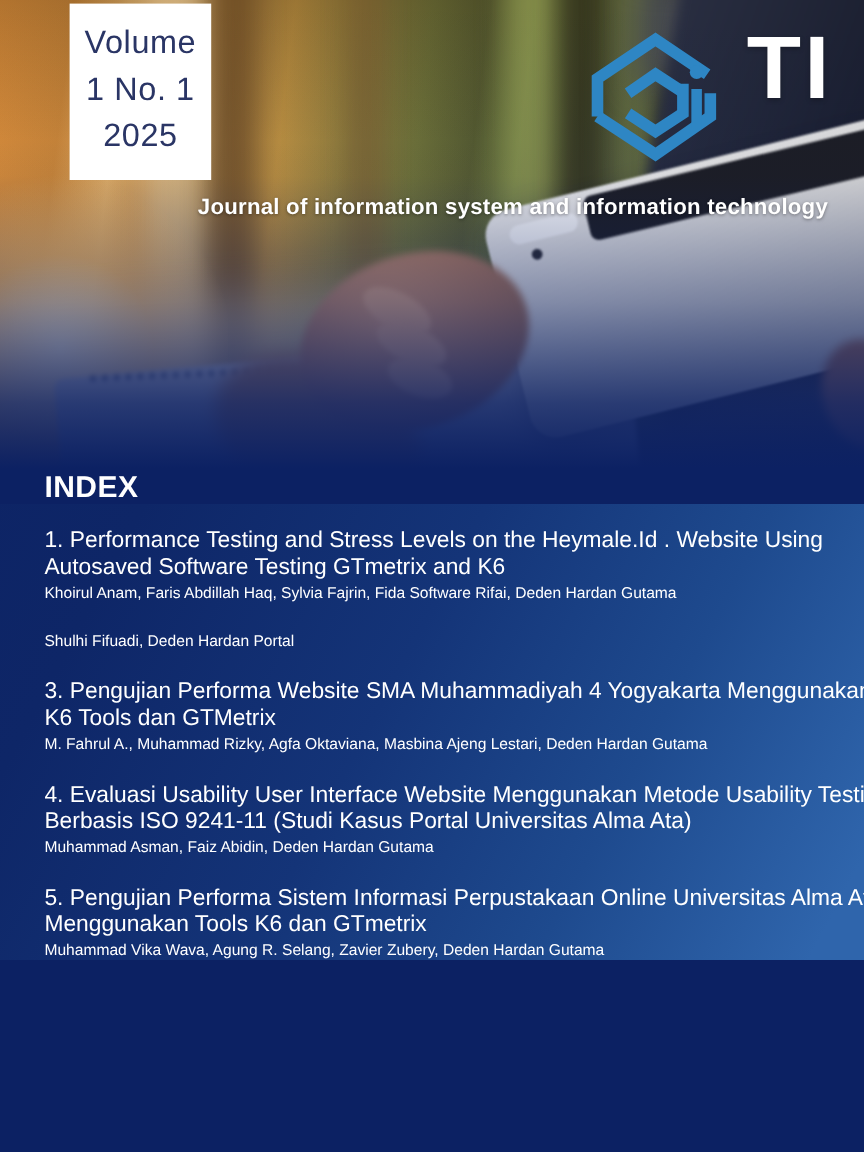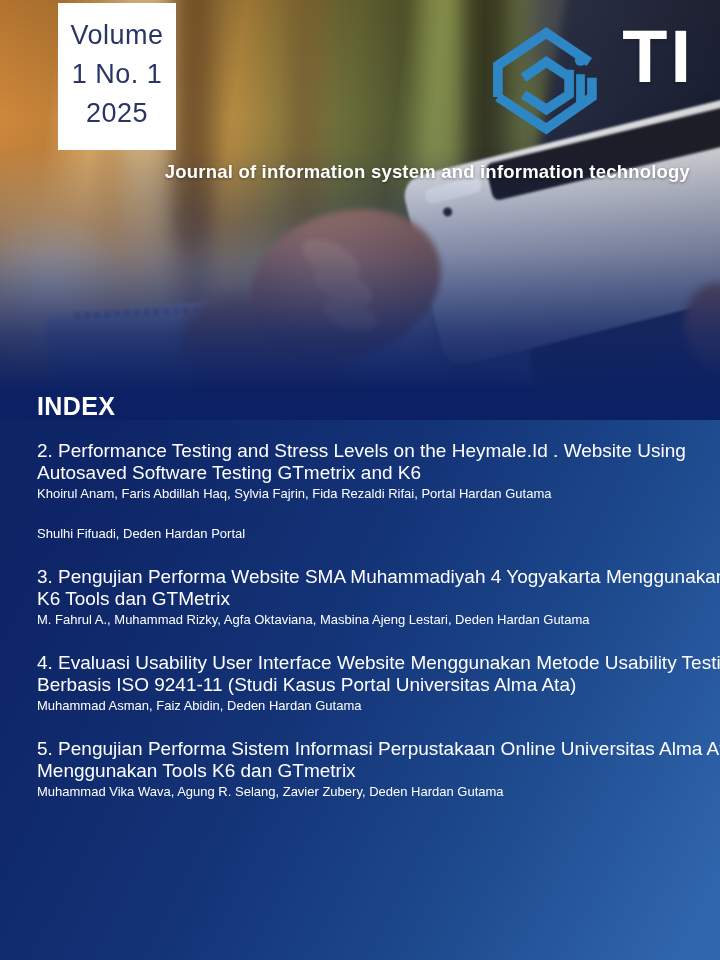--- a/index.html
+++ b/index.html
@@ -1,18 +1,18 @@
 <!DOCTYPE html>
 <html><head>
 <meta charset="utf-8">
 <style>
   html,body{margin:0;padding:0;background:#0c2163;}
   *{box-sizing:border-box;}
   .page{
-    position:relative;width:720px;height:960px;overflow:hidden;
+    position:relative;width:720px;height:800px;overflow:hidden;
     font-family:"Liberation Sans","DejaVu Sans",sans-serif;
     background:linear-gradient(118deg,#0c2163 0%,#0e2667 30%,#143478 55%,#1e4a8e 76%,#2f65ac 96%);
   }
 
   
   .photo{position:absolute;left:0;top:0;width:720px;height:420px;overflow:hidden;}
   .photo-base{
     position:absolute;inset:0;
     background:linear-gradient(97deg,
       #e09038 0%,#cf8836 8%,#e8b265 14%,#d49a4e 18%,#a97f3e 26%,#c1933f 32%,
@@ -147,23 +147,23 @@
     </svg>
     <span class="logo-text">TI</span>
   </div>
 
   <div class="tagline">Journal of information system and information technology</div>
 
   <div class="index-block">
     <h1 class="index-heading">INDEX</h1>
 
     <div class="entry">
-      <p class="entry-title">2. Performance Testing and Stress Levels on the Heymale.Id . Website Using
+      <p class="entry-title">1. Performance Testing and Stress Levels on the Heymale.Id . Website Using
 Autosaved Software Testing GTmetrix and K6</p>
-      <div class="entry-authors">Khoirul Anam, Faris Abdillah Haq, Sylvia Fajrin, Fida Rezaldi Rifai, Portal Hardan Gutama</div>
+      <div class="entry-authors">Khoirul Anam, Faris Abdillah Haq, Sylvia Fajrin, Fida Software Rifai, Deden Hardan Gutama</div>
     </div>
 
     <div class="entry">
       <div class="entry-authors">Shulhi Fifuadi, Deden Hardan Portal</div>
     </div>
 
     <div class="entry">
       <p class="entry-title">3. Pengujian Performa Website SMA Muhammadiyah 4 Yogyakarta Menggunakan
 K6 Tools dan GTMetrix</p>
       <div class="entry-authors">M. Fahrul A., Muhammad Rizky, Agfa Oktaviana, Masbina Ajeng Lestari, Deden Hardan Gutama</div>

